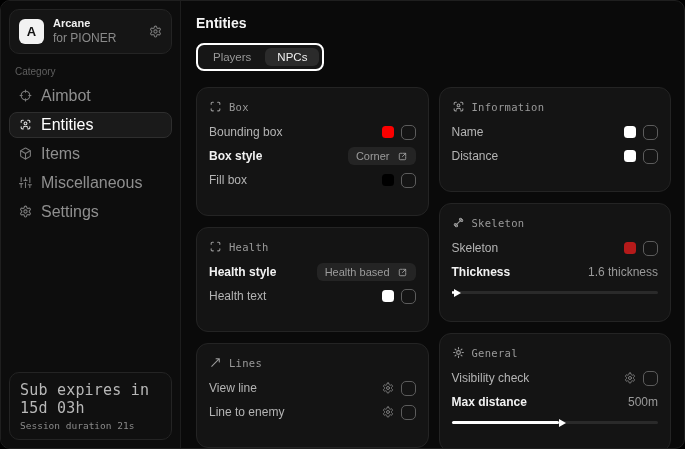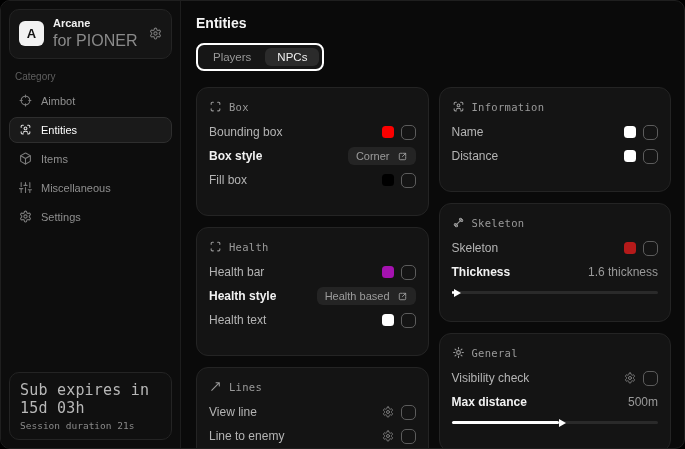--- a/index.html
+++ b/index.html
@@ -5,25 +5,25 @@
   * { margin:0; padding:0; box-sizing:border-box; }
   html,body { width:685px; height:449px; background:#000; font-family:"Liberation Sans", sans-serif; overflow:hidden; }
   .app { position:relative; width:685px; height:449px; background:#0a0a0a; border:1px solid #1f1f1f; border-radius:10px; display:flex; overflow:hidden; }
 
   
   .sidebar { width:180px; min-width:180px; height:100%; background:#0d0d0d; border-right:1px solid #1d1d1d; position:relative; }
   .brand-card { margin:8px; padding:7px 9px; background:#151515; border:1px solid #242424; border-radius:10px; display:flex; align-items:center; gap:9px; }
   .logo { width:25px; height:25px; background:#f2f2f2; border-radius:6px; display:flex; align-items:center; justify-content:center; font-weight:bold; font-size:13px; color:#111; }
   .brand-text { flex:1; line-height:1.25; }
   .brand-name { font-size:11px; font-weight:bold; color:#f0f0f0; }
-  .brand-sub { font-size:16px; color:#8a8a8a; }
+  .brand-sub { font-size:12px; color:#8a8a8a; }
   .brand-gear { color:#777; display:flex; }
   .category { margin:12px 14px 6px; font-size:10px; color:#5f5f5f; }
   .nav { display:flex; flex-direction:column; gap:3px; padding:0 8px; }
-  .nav-item { display:flex; align-items:center; gap:9px; height:26px; padding:0 9px; border:1px solid transparent; border-radius:8px; color:#8f8f8f; font-size:11px; cursor:default;text-align:center; }
+  .nav-item { display:flex; align-items:center; gap:9px; height:26px; padding:0 9px; border:1px solid transparent; border-radius:8px; color:#8f8f8f; font-size:16px; cursor:default;text-align:center; }
   .nav-item.active { background:#1a1a1a; border-color:#2e2e2e; color:#fff; }
   .nav-icon { display:flex; color:inherit; opacity:.85; }
   .sidebar-footer { position:absolute; left:8px; right:8px; bottom:8px; border:1px solid #242424; background:#101010; border-radius:10px; padding:8px 10px; }
   .mono { font-family:"DejaVu Sans Mono", monospace; }
   .footer-line1 { font-size:15px; color:#b8b8b8; letter-spacing:.2px; }
   .footer-line2 { font-size:9.5px; color:#8a8a8a; margin-top:3px; }
 
   
   .main { flex:1; padding:14px 13px 12px 15px; overflow:hidden; }
   .page-title { font-size:14px; font-weight:bold; color:#f5f5f5; margin-bottom:12px; }
@@ -180,27 +180,20 @@
         <div class="card">
           <div class="card-head">
             <span class="ci">
               <svg width="13" height="13" viewBox="0 0 24 24" fill="none" stroke="currentColor" stroke-width="2" stroke-linecap="round" stroke-linejoin="round">
                   <path d="M4 8V6a2 2 0 0 1 2-2h2M16 4h2a2 2 0 0 1 2 2v2M20 16v2a2 2 0 0 1-2 2h-2M8 20H6a2 2 0 0 1-2-2v-2"></path>
                 </svg>
             </span>
             <span class="card-title">Health</span>
           </div>
           <div class="row">
-            <span class="row-label">Health bar</span>
-            <span class="controls">
-              <span class="swatch" style="background: rgb(165, 18, 176);"></span>
-              <span class="checkbox"></span>
-            </span>
-          </div>
-          <div class="row">
             <span class="row-label strong">Health style</span>
             <span class="dropdown">
               <span>Health based</span>
               <span>
                   <svg width="11" height="11" viewBox="0 0 24 24" fill="none" stroke="currentColor" stroke-width="2" stroke-linecap="round" stroke-linejoin="round">
                     <path d="M13 5h6v6M19 5l-7 7M11 5H7a2 2 0 0 0-2 2v10a2 2 0 0 0 2 2h10a2 2 0 0 0 2-2v-4"></path>
                   </svg>
                 </span>
             </span>
           </div>

